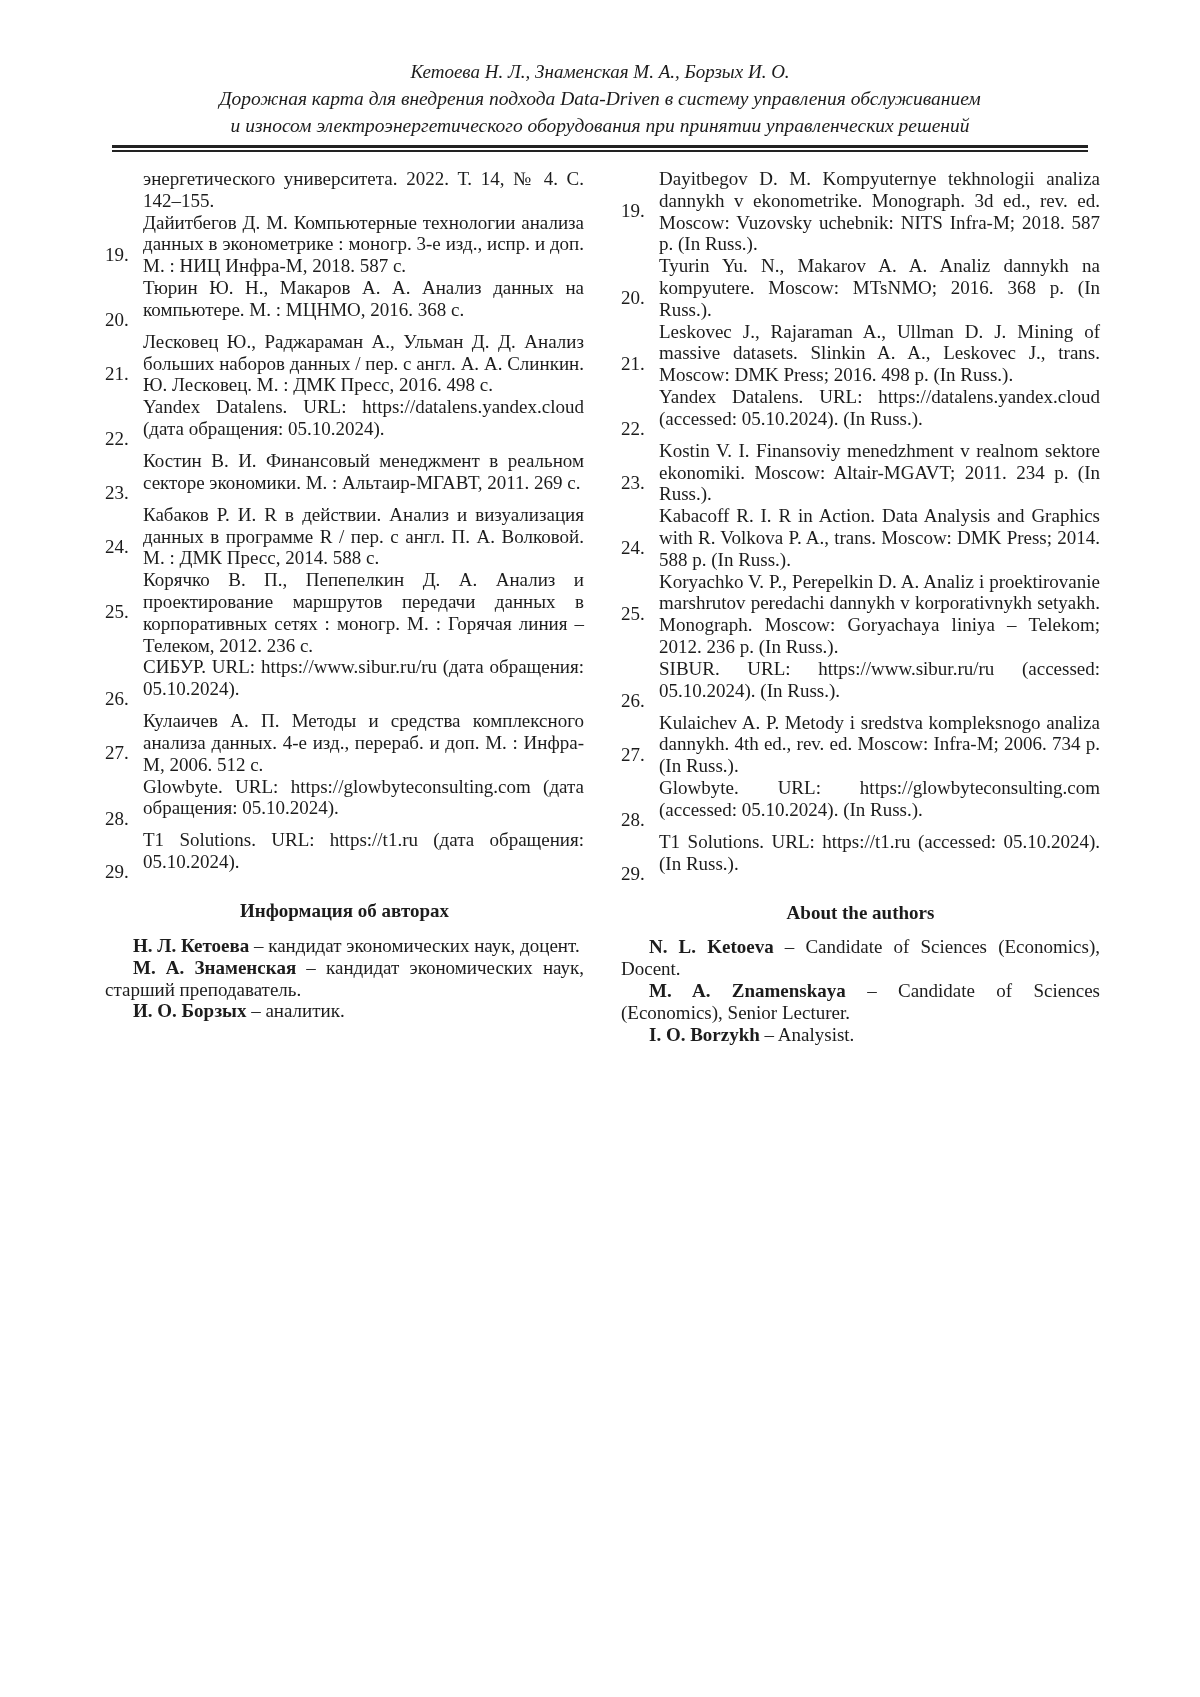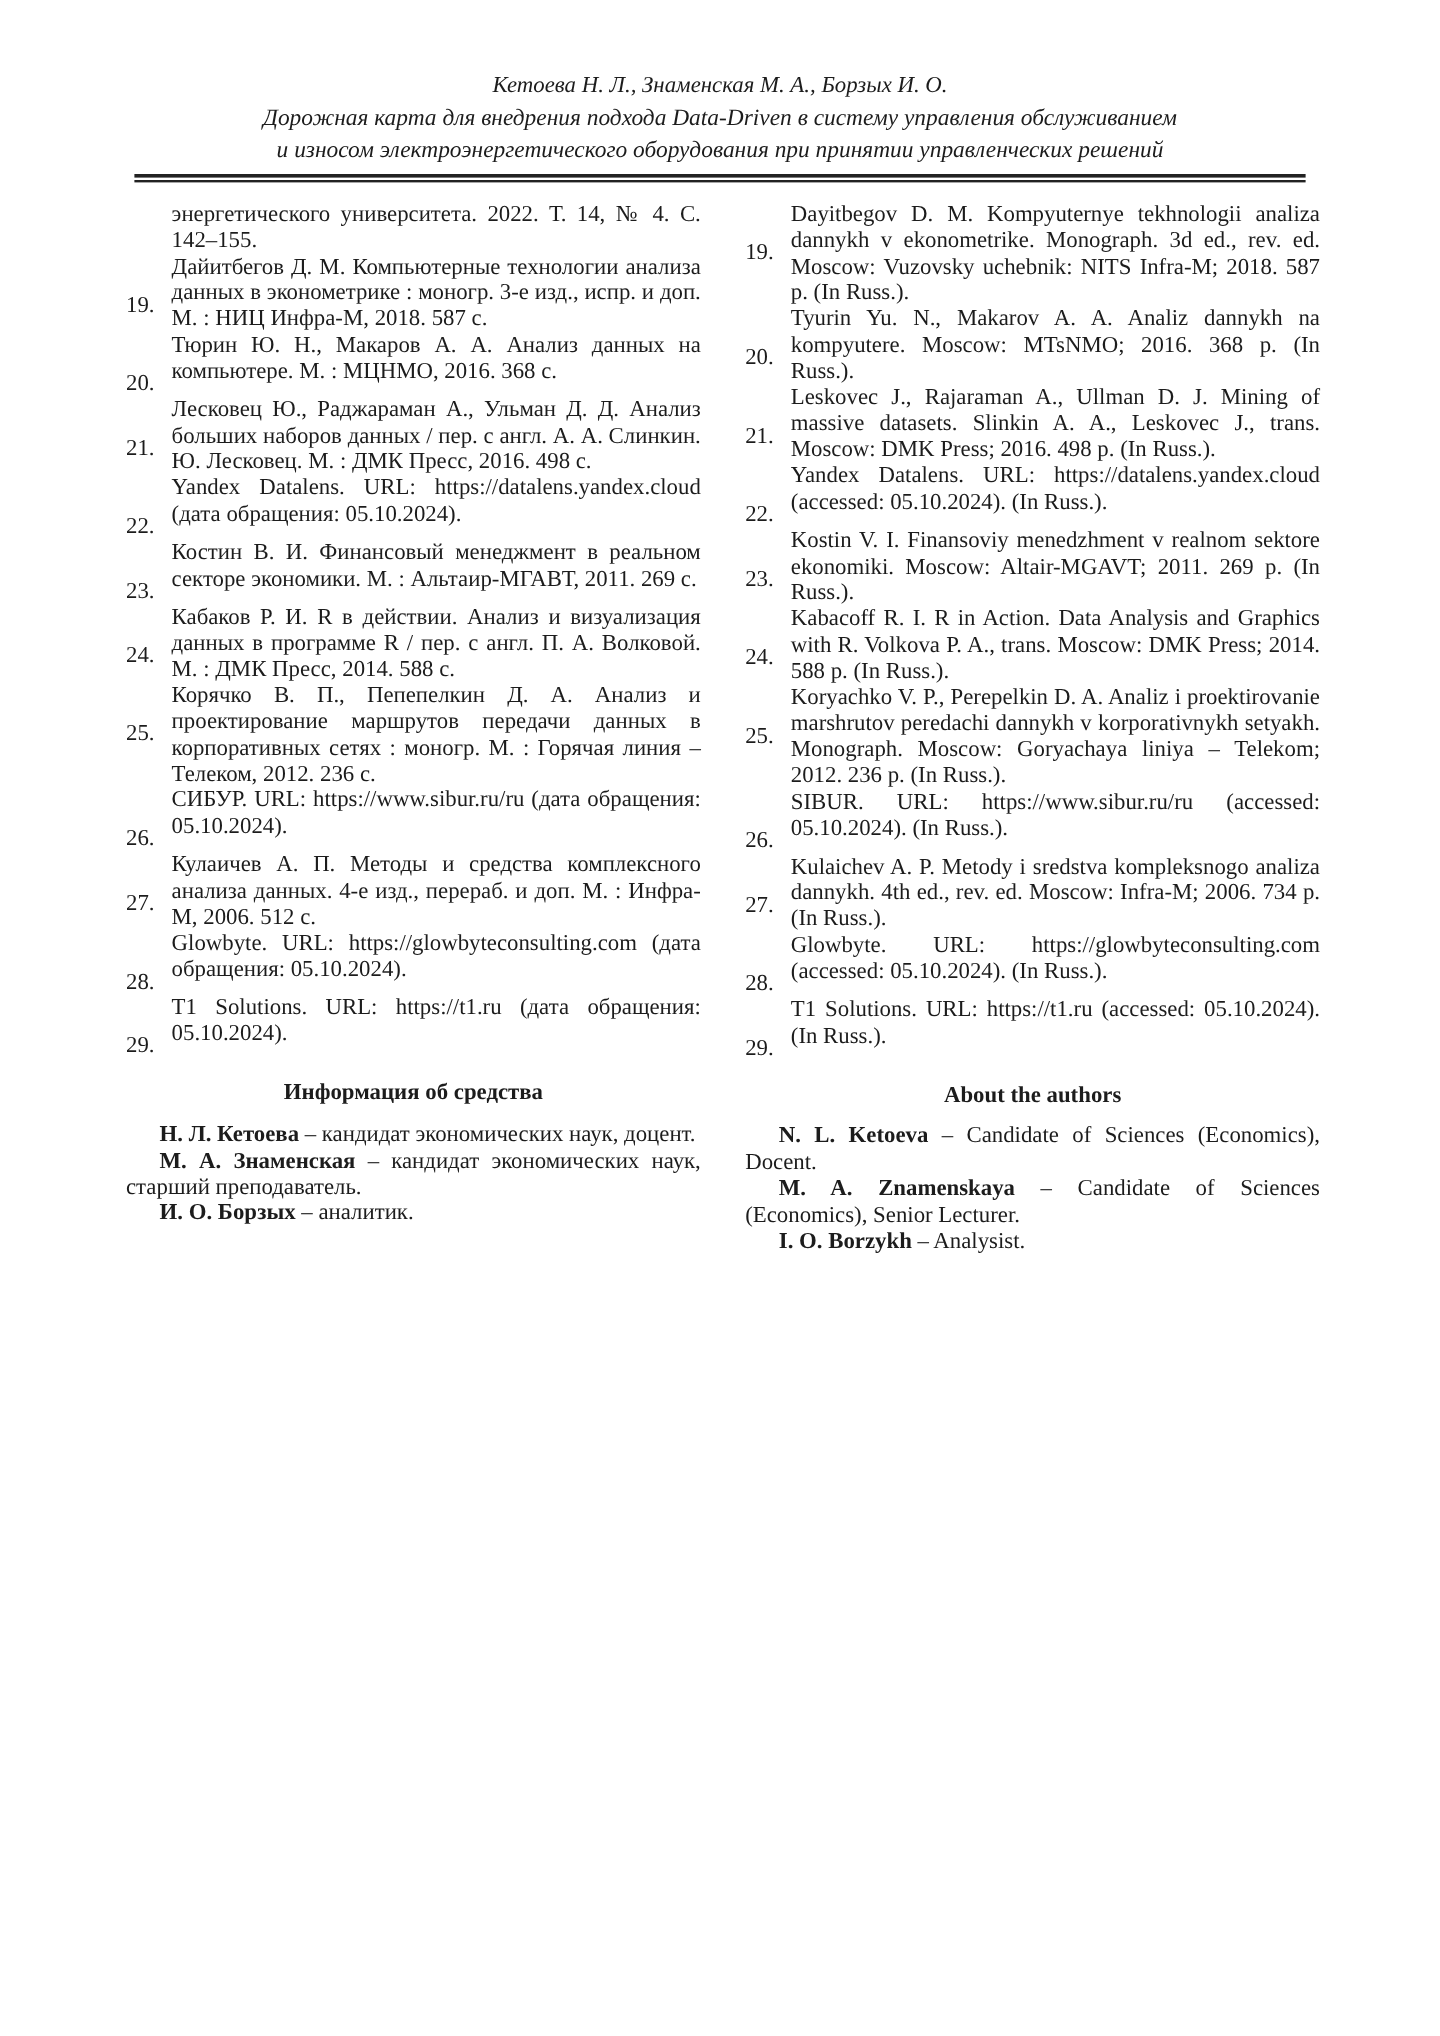--- a/index.html
+++ b/index.html
@@ -123,21 +123,21 @@
       </div>
       <div class="ref-item">
         <span class="ref-num">28.</span>
         <div class="ref-text">Glowbyte. URL: https://glowbyteconsulting.com (дата обращения: 05.10.2024).</div>
       </div>
       <div class="ref-item">
         <span class="ref-num">29.</span>
         <div class="ref-text">T1 Solutions. URL: https://t1.ru (дата обращения: 05.10.2024).</div>
       </div>
 
-      <div class="authors-heading">Информация об средства</div>
+      <div class="authors-heading">Информация об авторах</div>
       <div class="author-entry">
         <span class="author-name">Н. Л. Кетоева</span><span> – кандидат экономических наук, доцент.</span>
       </div>
       <div class="author-entry">
         <span class="author-name">М. А. Знаменская</span><span> – кандидат экономических наук, старший преподаватель.</span>
       </div>
       <div class="author-entry">
         <span class="author-name">И. О. Борзых</span><span> – аналитик.</span>
       </div>
     </div>
@@ -154,21 +154,21 @@
       <div class="ref-item">
         <span class="ref-num">21.</span>
         <div class="ref-text">Leskovec J., Rajaraman A., Ullman D. J. Mining of massive datasets. Slinkin A. A., Leskovec J., trans. Moscow: DMK Press; 2016. 498 p. (In Russ.).</div>
       </div>
       <div class="ref-item">
         <span class="ref-num">22.</span>
         <div class="ref-text">Yandex Datalens. URL: https://datalens.yandex.cloud (accessed: 05.10.2024). (In Russ.).</div>
       </div>
       <div class="ref-item">
         <span class="ref-num">23.</span>
-        <div class="ref-text">Kostin V. I. Finansoviy menedzhment v realnom sektore ekonomiki. Moscow: Altair-MGAVT; 2011. 269 p. (In Russ.).</div>
+        <div class="ref-text">Kostin V. I. Finansoviy menedzhment v realnom sektore ekonomiki. Moscow: Altair-MGAVT; 2011. 234 p. (In Russ.).</div>
       </div>
       <div class="ref-item">
         <span class="ref-num">24.</span>
         <div class="ref-text">Kabacoff R. I. R in Action. Data Analysis and Graphics with R. Volkova P. A., trans. Moscow: DMK Press; 2014. 588 p. (In Russ.).</div>
       </div>
       <div class="ref-item">
         <span class="ref-num">25.</span>
         <div class="ref-text">Koryachko V. P., Perepelkin D. A. Analiz i proektirovanie marshrutov peredachi dannykh v korporativnykh setyakh. Monograph. Moscow: Goryachaya liniya – Telekom; 2012. 236 p. (In Russ.).</div>
       </div>
       <div class="ref-item">

